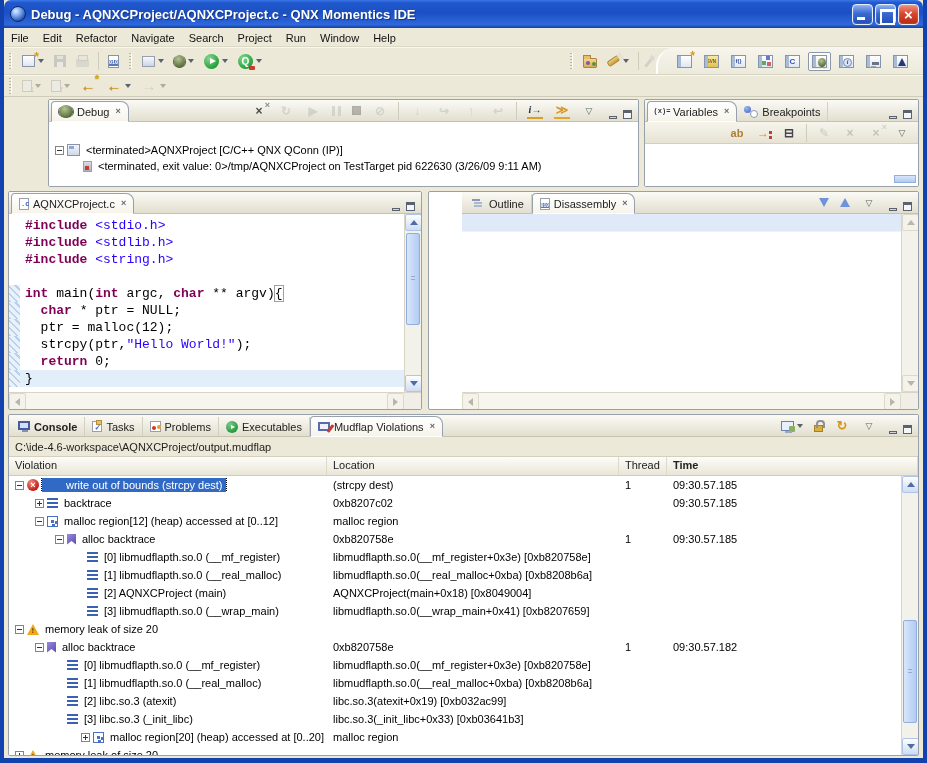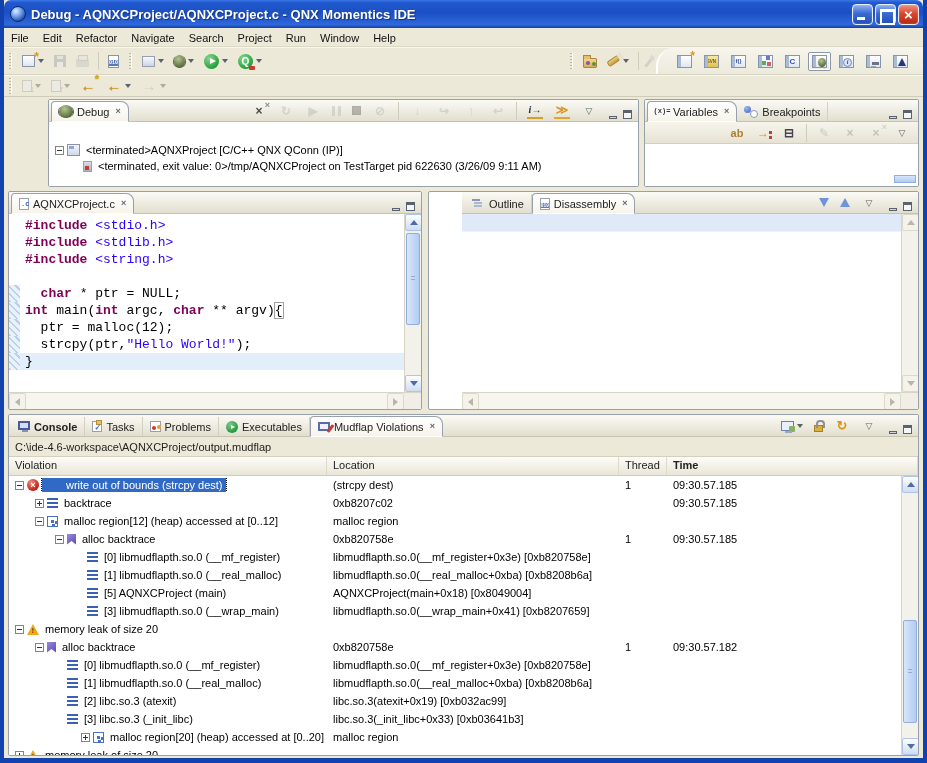--- a/index.html
+++ b/index.html
@@ -510,24 +510,25 @@
           <span class="vbtn" style="margin-right:3px;">
               <span class="wmax"></span>
             </span>
         </div>
         <div class="ed-body">
           <div class="ed-code" id="code">
               <div class="cline"><span class="gut"></span><span class="ctext"><span class="seg-d">#include </span><span class="seg-s">&lt;stdio.h&gt;</span></span></div>
               <div class="cline"><span class="gut"></span><span class="ctext"><span class="seg-d">#include </span><span class="seg-s">&lt;stdlib.h&gt;</span></span></div>
               <div class="cline"><span class="gut"></span><span class="ctext"><span class="seg-d">#include </span><span class="seg-s">&lt;string.h&gt;</span></span></div>
               <div class="cline"><span class="gut"></span><span class="ctext"></span></div>
+              <div class="cline"><span class="gut hatch"></span><span class="ctext"><span class="seg-k">int </span><span class="seg-p">main(</span><span class="seg-k">int </span><span class="seg-p">argc, </span><span class="seg-k">char </span><span class="seg-p">** argv)</span><span class="seg-pb">{</span></span></div>
               <div class="cline"><span class="gut hatch"></span><span class="ctext"><span class="seg-p">  </span><span class="seg-k">char </span><span class="seg-p">* ptr = NULL;</span></span></div>
-              <div class="cline"><span class="gut hatch"></span><span class="ctext"><span class="seg-k">int </span><span class="seg-p">main(</span><span class="seg-k">int </span><span class="seg-p">argc, </span><span class="seg-k">char </span><span class="seg-p">** argv)</span><span class="seg-pb">{</span></span></div>
               <div class="cline"><span class="gut hatch"></span><span class="ctext"><span class="seg-p">  ptr = malloc(12);</span></span></div>
               <div class="cline"><span class="gut hatch"></span><span class="ctext"><span class="seg-p">  strcpy(ptr,</span><span class="seg-s">"Hello World!"</span><span class="seg-p">);</span></span></div>
+              <div class="cline"><span class="gut hatch"></span><span class="ctext"><span class="seg-p">  </span><span class="seg-k">return </span><span class="seg-p">0;</span></span></div>
               <div class="cline cur"><span class="gut hatch"></span><span class="ctext"><span class="seg-p">}</span></span></div>
             </div>
           <div class="sbv">
             <span class="sbtn">
                 <span class="tri up"></span>
               </span>
             <span class="strack">
                 <span class="sthumb" style="top:2px;height:92px;"></span>
               </span>
             <span class="sbtn">
@@ -725,21 +726,21 @@
               </span>
               <span class="c-l" style="width: 292px;">libmudflapth.so.0(__real_malloc+0xba) [0xb8208b6a]</span>
               <span class="c-t" style="width: 48px;"></span>
               <span class="c-m" style="flex: 1 1 0%;"></span>
             </div>
             <div class="trow">
               <span class="c-v" style="width: 318px;">
                 <span style="flex: 0 0 auto; width: 66px;"></span>
                 <span class="exp hide"></span>
                 <span class="rico ri-lines"></span>
-                <span class="rlbl">[5] AQNXCProject (main)</span>
+                <span class="rlbl">[2] AQNXCProject (main)</span>
               </span>
               <span class="c-l" style="width: 292px;">AQNXCProject(main+0x18) [0x8049004]</span>
               <span class="c-t" style="width: 48px;"></span>
               <span class="c-m" style="flex: 1 1 0%;"></span>
             </div>
             <div class="trow">
               <span class="c-v" style="width: 318px;">
                 <span style="flex: 0 0 auto; width: 66px;"></span>
                 <span class="exp hide"></span>
                 <span class="rico ri-lines"></span>

